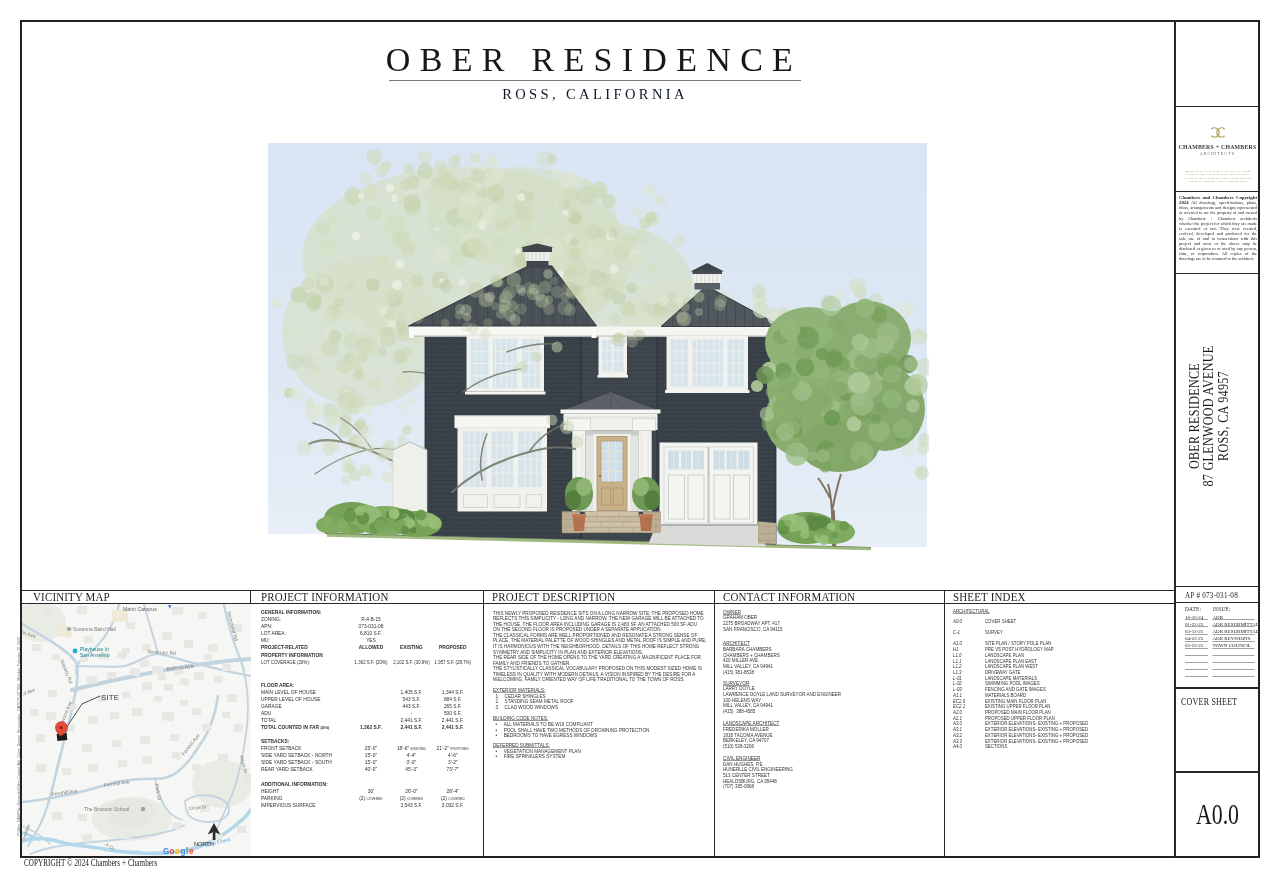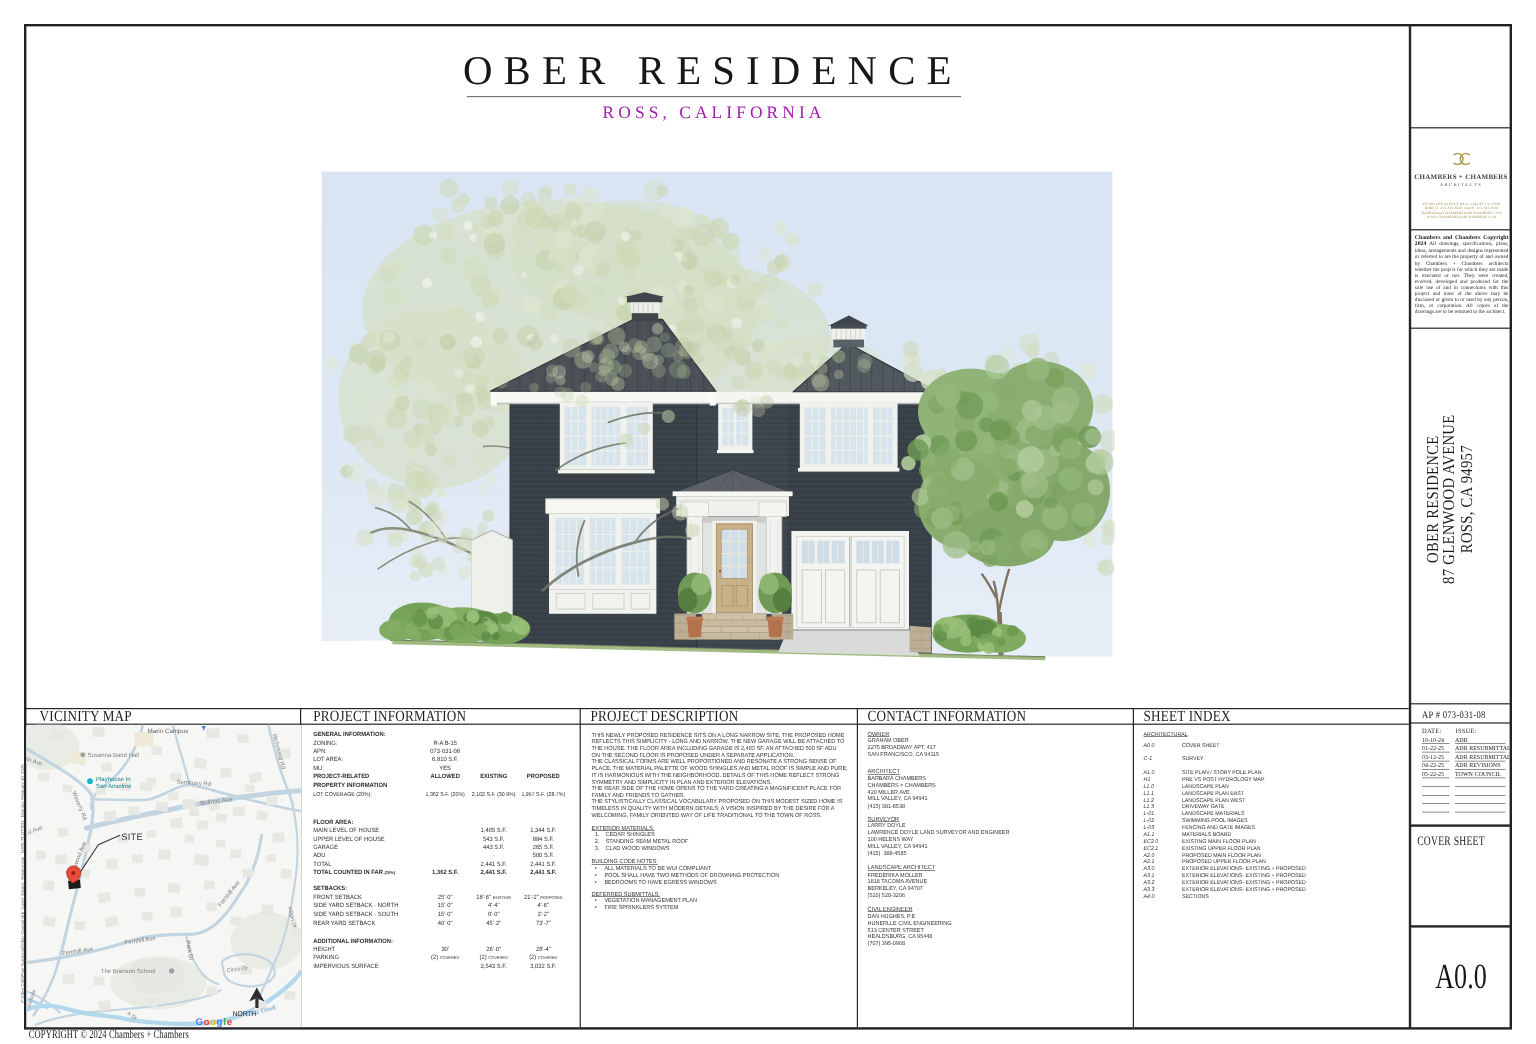--- a/index.html
+++ b/index.html
@@ -13,21 +13,21 @@
 </head>
 <body>
 <div id="page">
 
   <div class="abs" style="left:20px;top:20px;width:1240px;height:837.5px;border:2px solid #222226;box-sizing:border-box;"></div>
 
   <div class="ln" style="left:1174px;top:20px;width:1.6px;height:837px;"></div>
 
   <div class="abs serif" id="maintitle" style="left:7px;top:41px;width:1174px;text-align:center;font-size:34px;letter-spacing:9.3px;color:#17171a;">OBER&nbsp;RESIDENCE</div>
   <div class="abs" style="left:389px;top:79.5px;width:412px;height:1.5px;background:#77777a;"></div>
-  <div class="abs serif" id="subtitle" style="left:8px;top:86px;width:1174px;text-align:center;font-size:14.5px;letter-spacing:3.4px;color:#a21caf;">ROSS, CALIFORNIA</div>
+  <div class="abs serif" id="subtitle" style="left:8px;top:86px;width:1174px;text-align:center;font-size:14.5px;letter-spacing:3.4px;color:#0f172a;">ROSS, CALIFORNIA</div>
 
   <svg class="abs" style="left:267px;top:142px;" width="662" height="414" viewBox="0 0 662 414">
     <defs>
       <pattern id="shingle" width="20" height="4.4" patternUnits="userSpaceOnUse">
         <rect width="20" height="4.4" fill="#3a424a"></rect>
         <path d="M0 4 H20" stroke="#323941" stroke-width="0.9"></path>
         <path d="M5 0.8 V4 M13 2.2 V4" stroke="#363d45" stroke-width="0.45"></path>
       </pattern>
       <pattern id="roofp" width="11" height="60" patternUnits="userSpaceOnUse">
         <rect width="11" height="60" fill="#4a5156"></rect>

